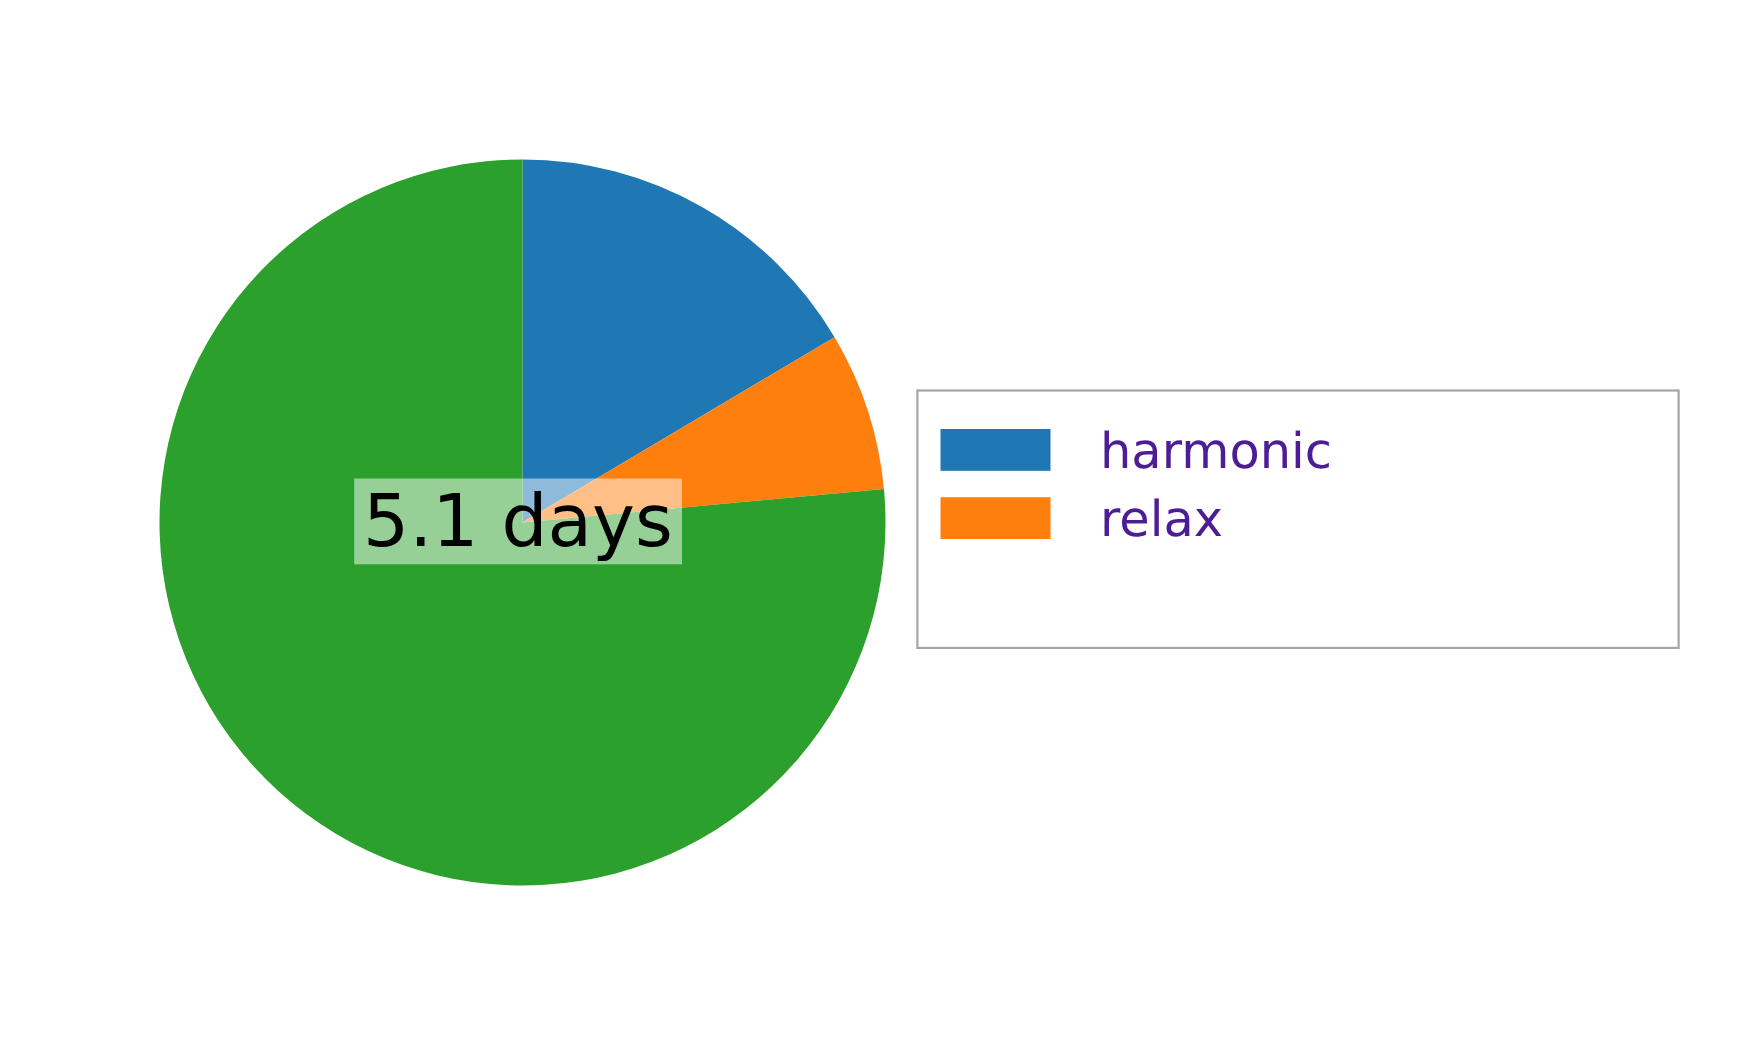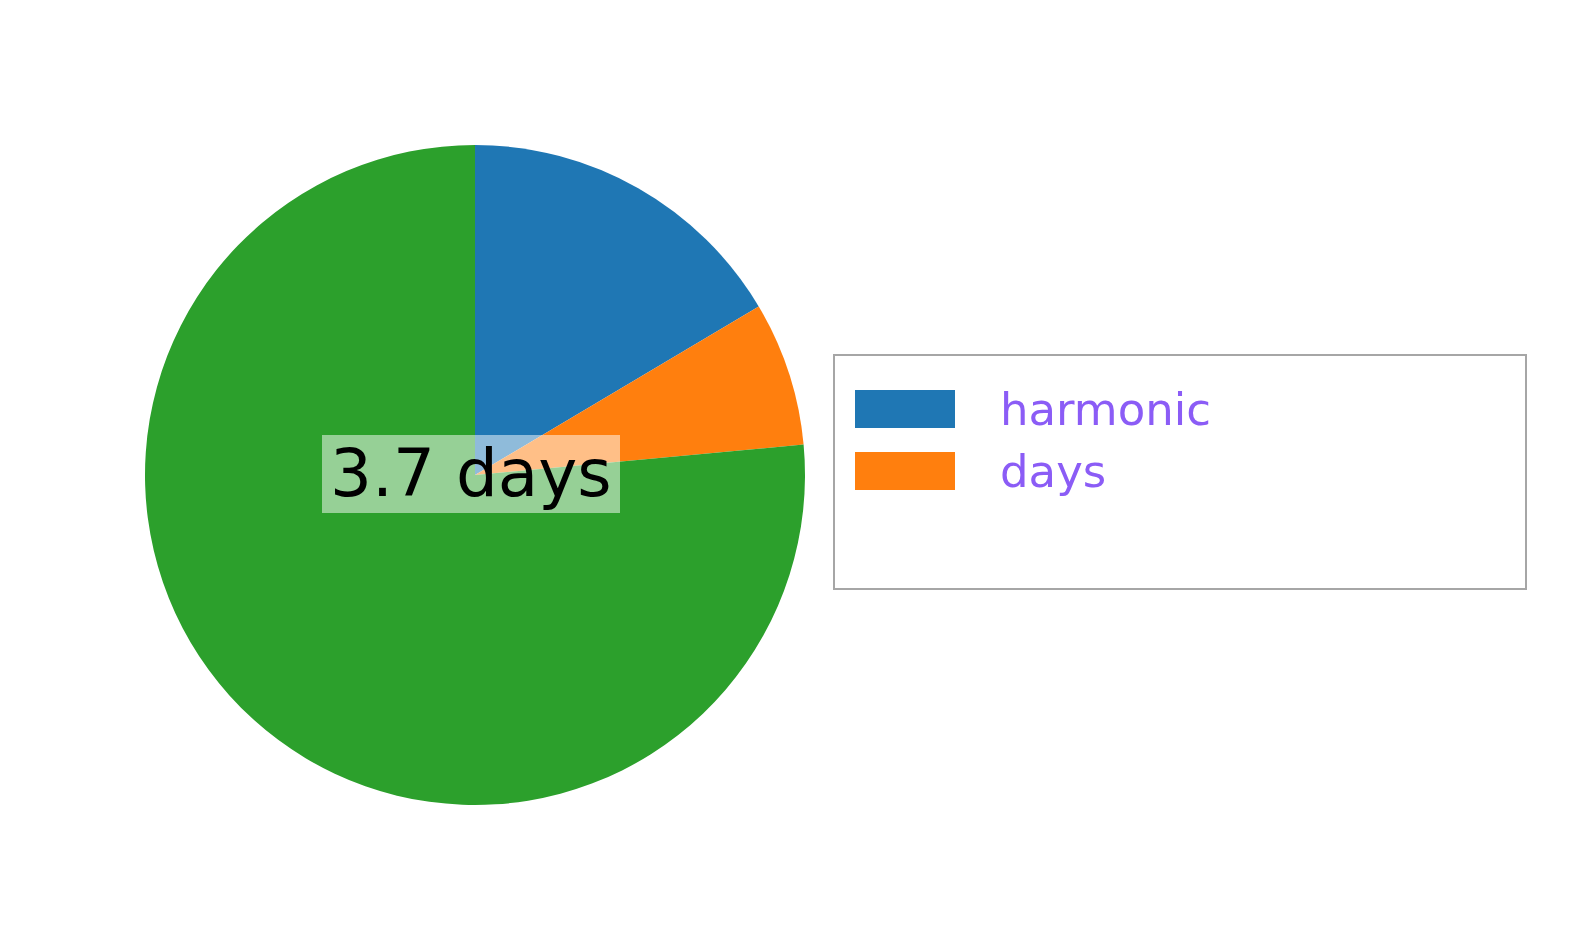--- a/index.html
+++ b/index.html
@@ -82,52 +82,52 @@
   }
   .legend-swatch {
     width: 100px;
     height: 38px;
     flex: 0 0 auto;
   }
   .legend-label {
     margin-left: 45px;
     font-size: 45px;
     line-height: 1;
-    color: #8b5cf6;
+    color: #4c1d95;
     white-space: nowrap;
     font-family: "DejaVu Sans", sans-serif;
   }
 </style>
 </head>
 <body>
 
 <div id="figure">
 
   <div id="pie-area">
     <svg id="pie-svg" viewBox="0 0 660 660">
       <g id="pie-wedges">
           <path d="M 330 330 L 330.000 0.000 A 330 330 0 0 1 613.734 161.492 Z" fill="#1f77b4"></path>
           <path d="M 330 330 L 613.734 161.492 A 330 330 0 0 1 658.592 299.551 Z" fill="#ff7f0e"></path>
           <path d="M 330 330 L 658.592 299.551 A 330 330 0 1 1 330.000 0.000 Z" fill="#2ca02c"></path>
         </g>
     </svg>
   </div>
 
   <div id="center-label-wrap">
-    <span id="center-label">3.7 days</span>
+    <span id="center-label">5.1 days</span>
   </div>
 
   <div id="legend">
 
     <div class="legend-row">
       <span class="legend-swatch" style="background: rgb(31, 119, 180);"></span>
       <span class="legend-label">harmonic</span>
     </div>
 
     <div class="legend-row">
       <span class="legend-swatch" style="background: rgb(255, 127, 14);"></span>
-      <span class="legend-label">days</span>
+      <span class="legend-label">relax</span>
     </div>
 
 
   </div>
 
 </div>
 
 </body></html>

